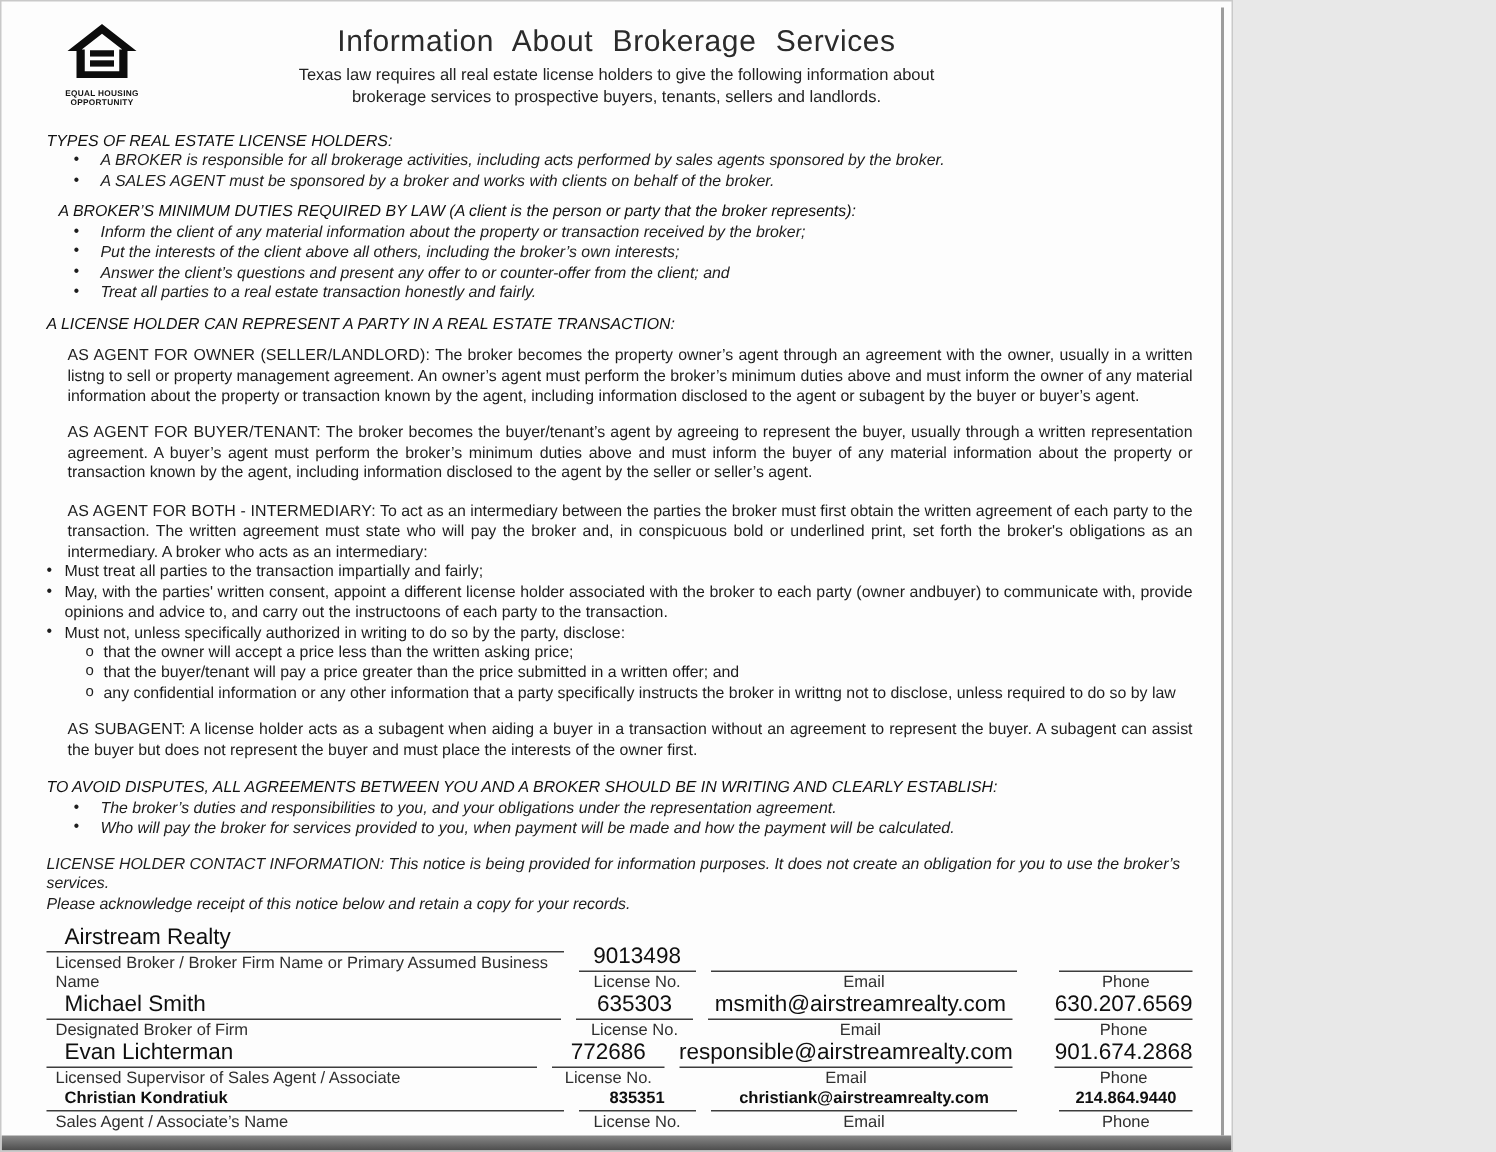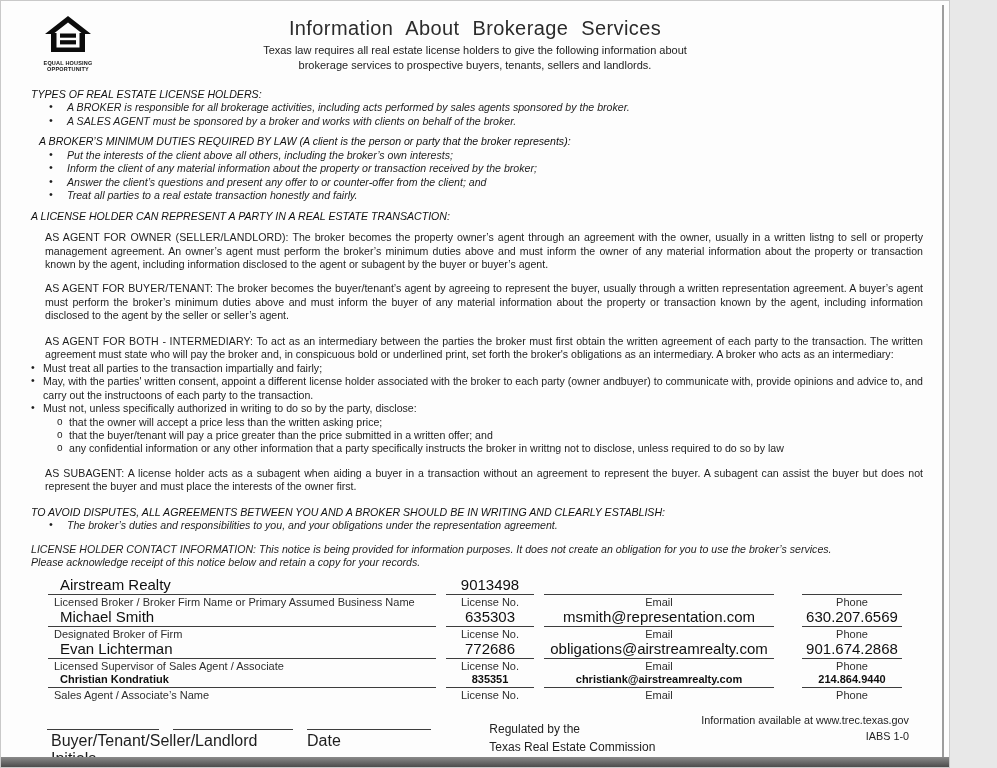--- a/index.html
+++ b/index.html
@@ -1,19 +1,19 @@
 <!DOCTYPE html>
 <html><head>
 <meta charset="utf-8">
 <style>
   * { margin:0; padding:0; box-sizing:border-box; }
   html,body { background:#e8e8e8; }
   body { font-family:"Liberation Sans", sans-serif; }
   .page {
-    position:relative; width:950px; height:768px; background:#fdfdfd;
+    position:relative; width:822px; height:768px; background:#fdfdfd;
     border:1px solid #c9c9c9; overflow:hidden; color:#1c1c1c;
   }
   .scan-bottom { position:absolute; left:0; right:0; bottom:0; height:10px;
     background:linear-gradient(#8a8a8a,#4c4c4c); }
   .scan-right { position:absolute; top:4px; bottom:10px; right:5px; width:2px;
     background:#6a6a6a; opacity:.65; }
 
   
   header { position:relative; padding-top:16px; height:78px; }
   .logo { position:absolute; left:28px; top:14px; width:78px; text-align:center; }
@@ -34,21 +34,21 @@
   .blt li { position:relative; padding-left:36px; }
   .blt li::before { content:"\2022"; position:absolute; left:18px; top:-1px; }
   .blt2 li { position:relative; padding-left:12px; text-align:justify; }
   .blt2 li::before { content:"\2022"; position:absolute; left:0; top:-1px; }
   .sub-blt li { position:relative; margin-left:26px; padding-left:12px; }
   .sub-blt li::before { content:"o"; position:absolute; left:0; top:0; font-size:10px; }
   .para { margin:8px 0 0 14px; text-align:justify; }
   .para .lead { letter-spacing:.1px; }
 
   
-  .formgrid { margin-top:7px;margin-left:17px; }
+  .formgrid { margin-top:7px; }
   .frow { display:flex; align-items:flex-end; }
   .fcol { display:flex; flex-direction:column; justify-content:flex-end; }
   .fval { border-bottom:1.4px solid #3d3d3d; min-height:18px; font-size:15px; color:#0f0f0f;
     line-height:1.1; padding-bottom:1px; }
   .flabel { font-size:11px; color:#2e2e2e; padding-top:1px; line-height:1.15; }
   .c-name  { width:388px; }
   .c-name .fval { padding-left:12px; }
   .c-name .flabel { padding-left:6px; }
   .c-lic   { width:88px;  margin-left:10px; }
   .c-email { width:230px; margin-left:10px; }
@@ -105,22 +105,22 @@
       <div class="hd">TYPES OF REAL ESTATE LICENSE HOLDERS:</div>
       <ul class="blt">
         <li>A BROKER is responsible for all brokerage activities, including acts performed by sales agents sponsored by the broker.</li>
         <li>A SALES AGENT must be sponsored by a broker and works with clients on behalf of the broker.</li>
       </ul>
     </div>
 
     <div class="sec">
       <div class="hd hd-indent">A BROKER’S MINIMUM DUTIES REQUIRED BY LAW (A client is the person or party that the broker represents):</div>
       <ul class="blt">
+        <li>Inform the client of any material information about the property or transaction received by the broker;</li>
         <li>Put the interests of the client above all others, including the broker’s own interests;</li>
-        <li>Inform the client of any material information about the property or transaction received by the broker;</li>
         <li>Answer the client’s questions and present any offer to or counter-offer from the client; and</li>
         <li>Treat all parties to a real estate transaction honestly and fairly.</li>
       </ul>
     </div>
 
     <div class="sec">
       <div class="hd">A LICENSE HOLDER CAN REPRESENT A PARTY IN A REAL ESTATE TRANSACTION:</div>
     </div>
 
     <p class="para"><span class="lead">AS AGENT FOR OWNER (SELLER/LANDLORD):</span> <span>The broker becomes the property owner’s agent through an agreement with the owner, usually in a written listng to sell or property management agreement. An owner’s agent must perform the broker’s minimum duties above and must inform the owner of any material information about the property or transaction known by the agent, including information disclosed to the agent or subagent by the buyer or buyer’s agent.</span></p>
@@ -138,20 +138,21 @@
       <li>that the buyer/tenant will pay a price greater than the price submitted in a written offer; and</li>
       <li>any confidential information or any other information that a party specifically instructs the broker in writtng not to disclose, unless required to do so by law</li>
     </ul>
 
     <p class="para" style="margin-top:11px"><span class="lead">AS SUBAGENT:</span> <span>A license holder acts as a subagent when aiding a buyer in a transaction without an agreement to represent the buyer. A subagent can assist the buyer but does not represent the buyer and must place the interests of the owner first.</span></p>
 
     <div class="sec" style="margin-top:12px">
       <div class="hd">TO AVOID DISPUTES, ALL AGREEMENTS BETWEEN YOU AND A BROKER SHOULD BE IN WRITING AND CLEARLY ESTABLISH:</div>
       <ul class="blt">
         <li>The broker’s duties and responsibilities to you, and your obligations under the representation agreement.</li>
+        <li>Who will pay the broker for services provided to you, when payment will be made and how the payment will be calculated.</li>
       </ul>
     </div>
 
     <div class="sec" style="margin-top:10px">
       <div>LICENSE HOLDER CONTACT INFORMATION: This notice is being provided for information purposes. It does not create an obligation for you to use the broker’s  services.</div>
       <div>Please acknowledge receipt of this notice below and retain a copy for your records.</div>
     </div>
 
     <div class="formgrid">
 
@@ -177,40 +178,40 @@
       <div class="frow">
         <div class="fcol c-name">
           <div class="fval">Michael Smith</div>
           <div class="flabel">Designated Broker of Firm</div>
         </div>
         <div class="fcol c-lic">
           <div class="fval">635303</div>
           <div class="flabel">License No.</div>
         </div>
         <div class="fcol c-email">
-          <div class="fval">msmith@representation.com</div>
+          <div class="fval">msmith@airstreamrealty.com</div>
           <div class="flabel">Email</div>
         </div>
         <div class="fcol c-phone">
           <div class="fval">630.207.6569</div>
           <div class="flabel">Phone</div>
         </div>
       </div>
 
       <div class="frow">
         <div class="fcol c-name">
           <div class="fval">Evan Lichterman</div>
           <div class="flabel">Licensed Supervisor of Sales Agent / Associate</div>
         </div>
         <div class="fcol c-lic">
           <div class="fval">772686</div>
           <div class="flabel">License No.</div>
         </div>
         <div class="fcol c-email">
-          <div class="fval">obligations@airstreamrealty.com</div>
+          <div class="fval">responsible@airstreamrealty.com</div>
           <div class="flabel">Email</div>
         </div>
         <div class="fcol c-phone">
           <div class="fval">901.674.2868</div>
           <div class="flabel">Phone</div>
         </div>
       </div>
 
       <div class="frow row-bold">
         <div class="fcol c-name">

